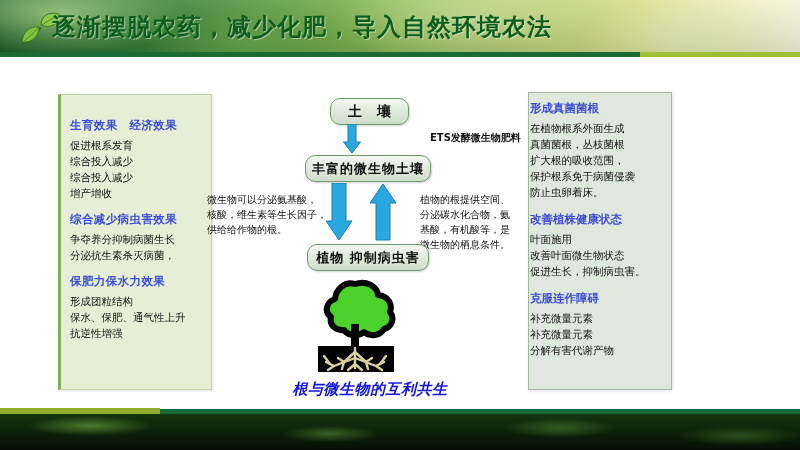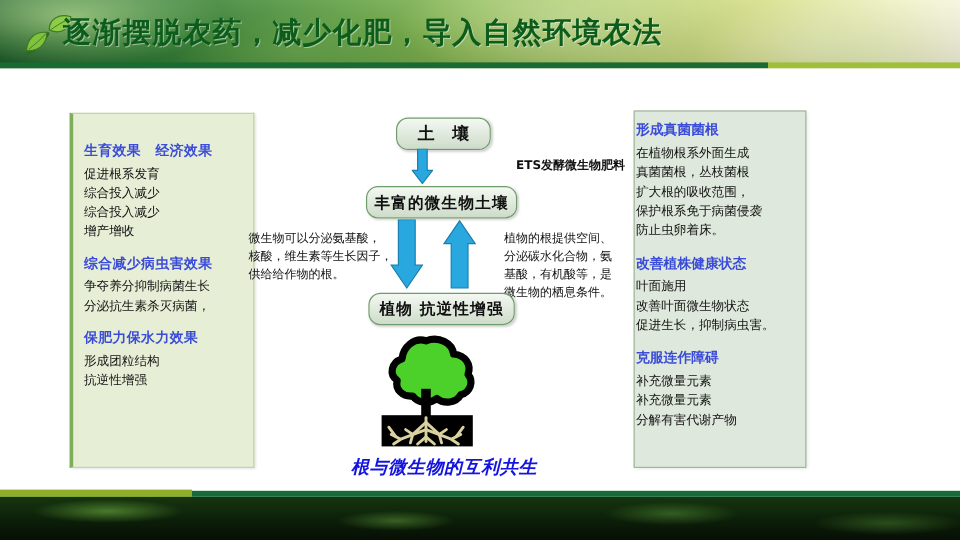--- a/index.html
+++ b/index.html
@@ -142,20 +142,21 @@
 
       <div class="grp">
         <div class="grp-head">综合减少病虫害效果</div>
         <div class="grp-line">争夺养分抑制病菌生长</div>
         <div class="grp-line">分泌抗生素杀灭病菌，</div>
       </div>
 
       <div class="grp">
         <div class="grp-head">保肥力保水力效果</div>
         <div class="grp-line">形成团粒结构</div>
+        <div class="grp-line">保水、保肥、通气性上升</div>
         <div class="grp-line">抗逆性增强</div>
       </div>
 
     </div>
   </div>
 
   <div class="right-panel">
     <div class="right-inner">
 
       <div class="rgrp">
@@ -206,21 +207,21 @@
     <div>基酸，有机酸等，是</div>
     <div>微生物的栖息条件。</div>
   </div>
 
   <div class="mid-text" id="mid-left">
     <div>微生物可以分泌氨基酸，</div>
     <div>核酸，维生素等生长因子，</div>
     <div>供给给作物的根。</div>
   </div>
 
-  <div class="node" id="node-root">植物 抗逆性增强</div>
+  <div class="node" id="node-root">植物 抑制病虫害</div>
 
   <svg class="tree" viewBox="0 0 110 96">
     <path d="M55 6 C66 2 77 8 78 17 C88 18 93 26 90 34 C95 40 92 49 84 51
              C80 58 70 59 64 54 C58 59 48 58 44 52 C36 53 29 47 31 39
              C24 34 26 24 35 21 C36 11 45 3 55 6 Z" fill="#4cd12a" stroke="#000000" stroke-width="6" stroke-linejoin="round"></path>
     <rect x="51" y="46" width="8" height="26" fill="#000000"></rect>
     <rect x="18" y="68" width="76" height="26" fill="#000000"></rect>
     <g stroke="#d9d2a0" stroke-width="2.4" fill="none" stroke-linecap="round">
       <path d="M55 70 L55 90"></path>
       <path d="M55 74 L44 84 M44 84 L38 80 M44 84 L42 91"></path>

